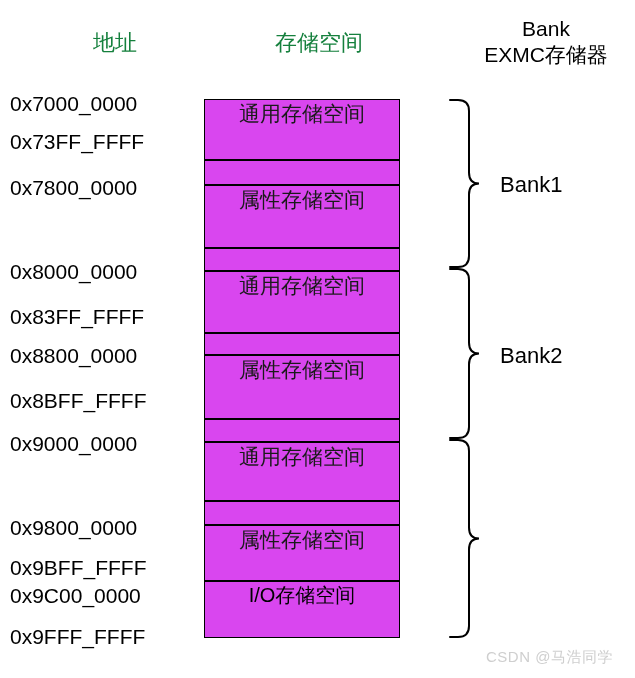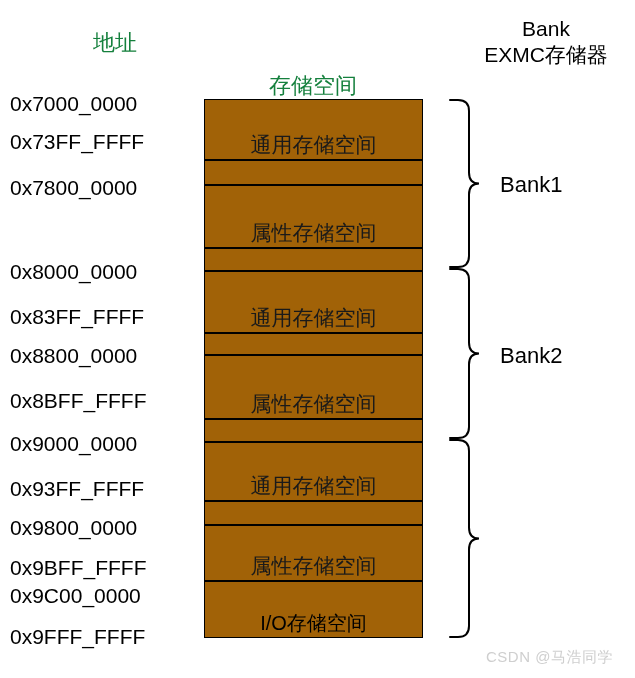--- a/index.html
+++ b/index.html
@@ -26,21 +26,21 @@
     font-family: "Liberation Serif", "DejaVu Serif", serif;
     font-size: 22px;
     color: #15803d;
   }
   .hdr-sans {
     font-family: "Liberation Sans", sans-serif;
     font-size: 21px;
     color: #000000;
   }
   #hdr-address { left: 30px;  top: 30px;  width: 170px; }
-  #hdr-space   { left: 228px; top: 30px;  width: 170px; margin-top: 43px; }
+  #hdr-space   { left: 234px; top: 30px;  width: 170px; }
   #hdr-bank    { left: 460px; top: 16px;  width: 172px; }
 
   
   #address-column {
     position: absolute;
     left: 10px;
     top: 92px;
     width: 185px;
     height: 560px;
   }
@@ -60,26 +60,26 @@
   #memory-map {
     position: absolute;
     left: 204px;
     top: 99px;
     width: 221px;
     height: 539px;
   }
   .cell {
     position: absolute;
     left: 0;
-    width: 219px;
+    width: 196px;
     box-sizing: border-box;
     border: 1px solid #000000;
-    background: #a16207;
+    background: #d946ef;
     display: flex;
-    align-items: flex-end;
+    align-items: flex-start;
     justify-content: center;
   }
   .cell .cell-label {
     font-family: "Liberation Serif", "DejaVu Serif", serif;
     font-size: 21px;
     color: #1a1a1a;
     white-space: nowrap;
   }
   .cell.io .cell-label {
     font-family: "Liberation Sans", sans-serif;
@@ -138,21 +138,20 @@
 
 <div id="address-column">
     <div class="addr" style="top: 0px;">0x7000_0000</div>
     <div class="addr" style="top: 38px;">0x73FF_FFFF</div>
     <div class="addr" style="top: 84px;">0x7800_0000</div>
     <div class="addr" style="top: 168px;">0x8000_0000</div>
     <div class="addr" style="top: 213px;">0x83FF_FFFF</div>
     <div class="addr" style="top: 252px;">0x8800_0000</div>
     <div class="addr" style="top: 297px;">0x8BFF_FFFF</div>
     <div class="addr" style="top: 340px;">0x9000_0000</div>
-    <div class="addr" style="top: 385px;">0x93FF_FFFF</div>
     <div class="addr" style="top: 424px;">0x9800_0000</div>
     <div class="addr" style="top: 464px;">0x9BFF_FFFF</div>
     <div class="addr" style="top: 492px;">0x9C00_0000</div>
     <div class="addr" style="top: 533px;">0x9FFF_FFFF</div>
   </div>
 
 <div id="memory-map">
     <div class="cell" style="top: 0px; height: 61px;">
       <span class="cell-label">通用存储空间</span>
     </div>

